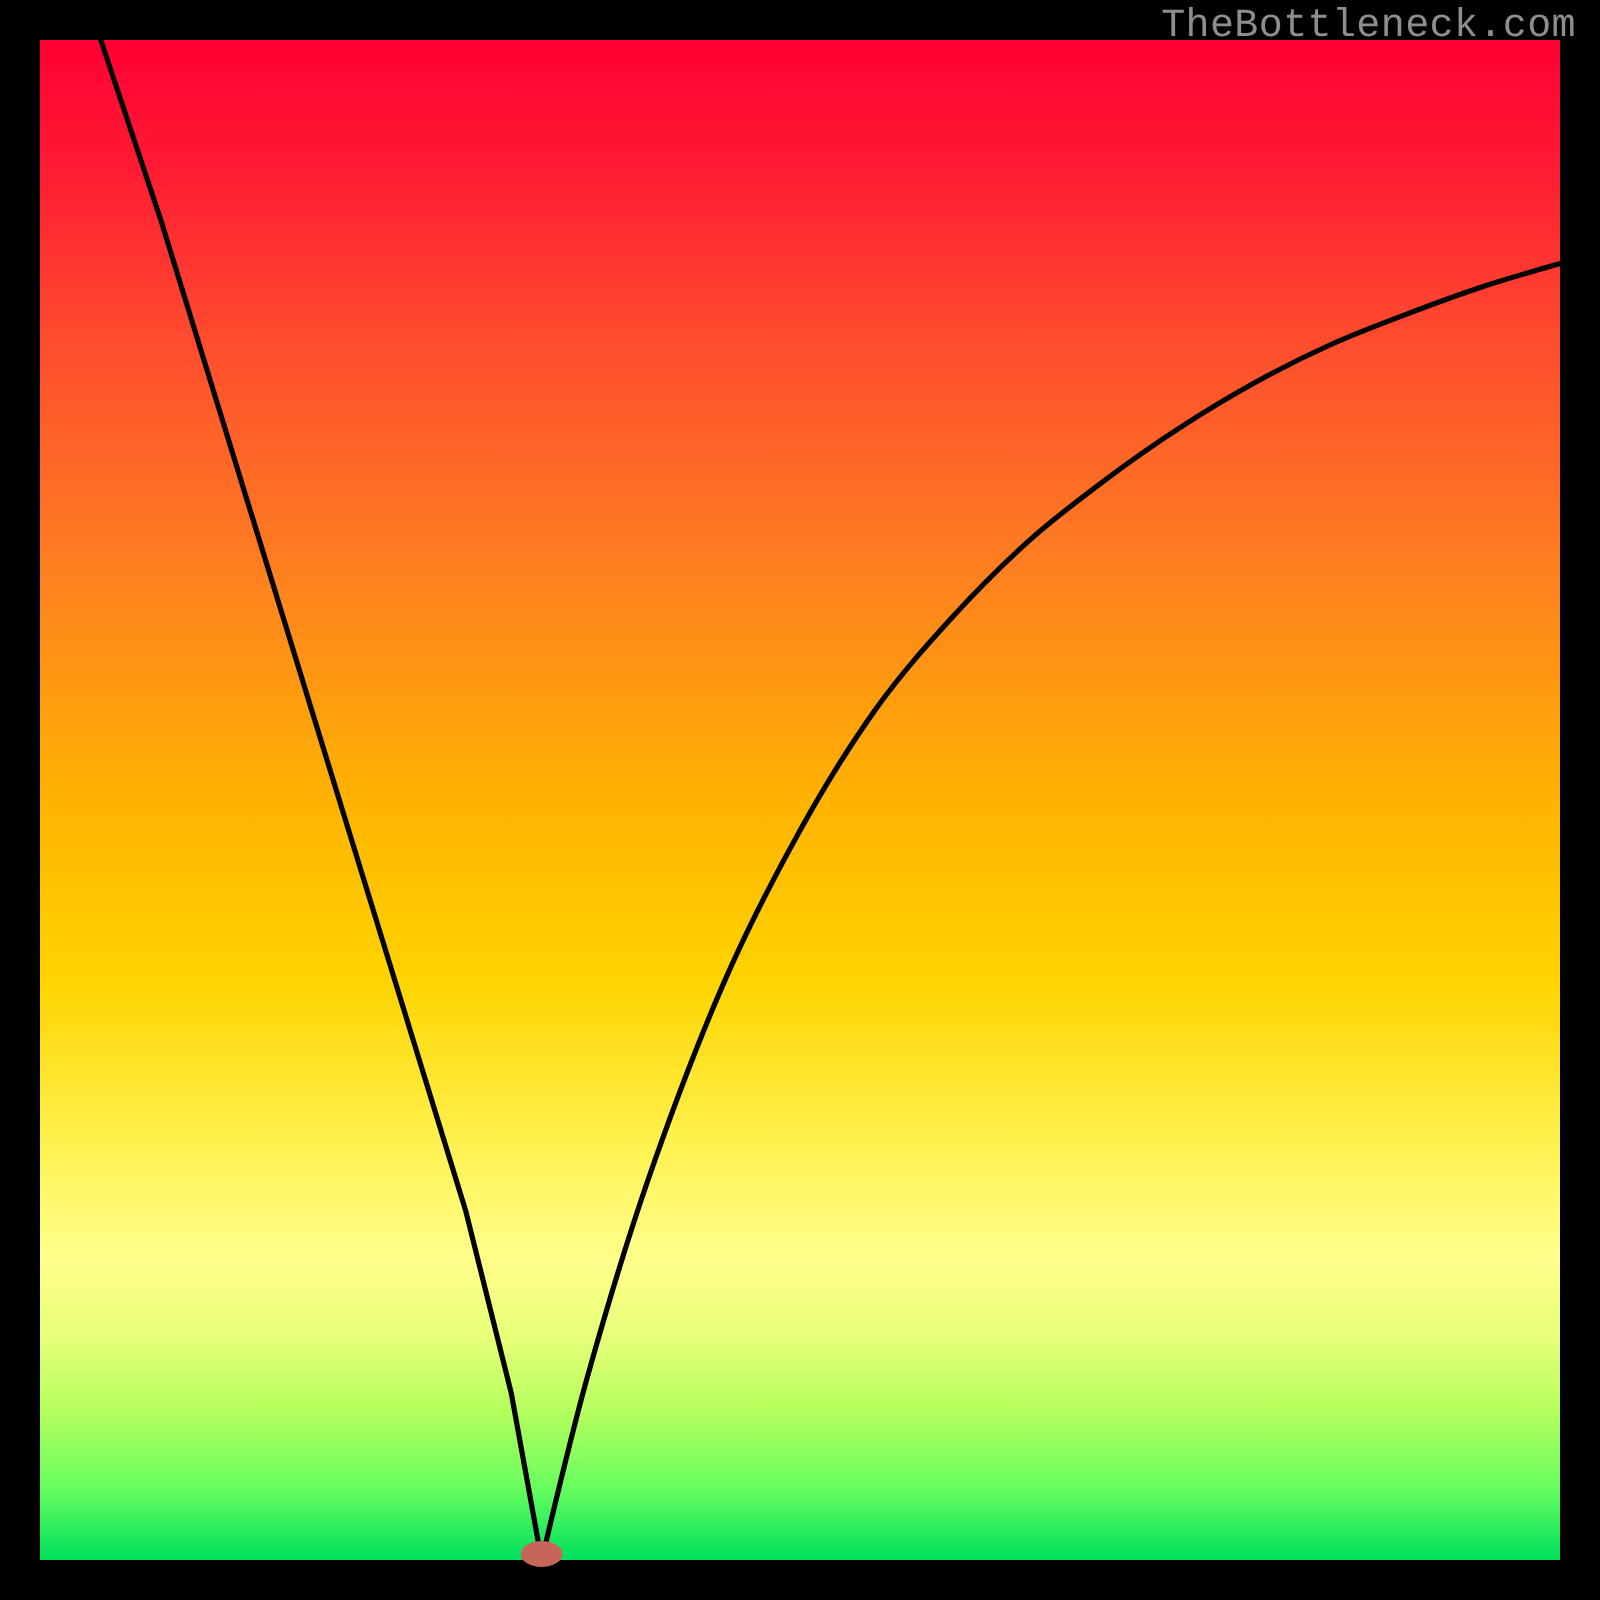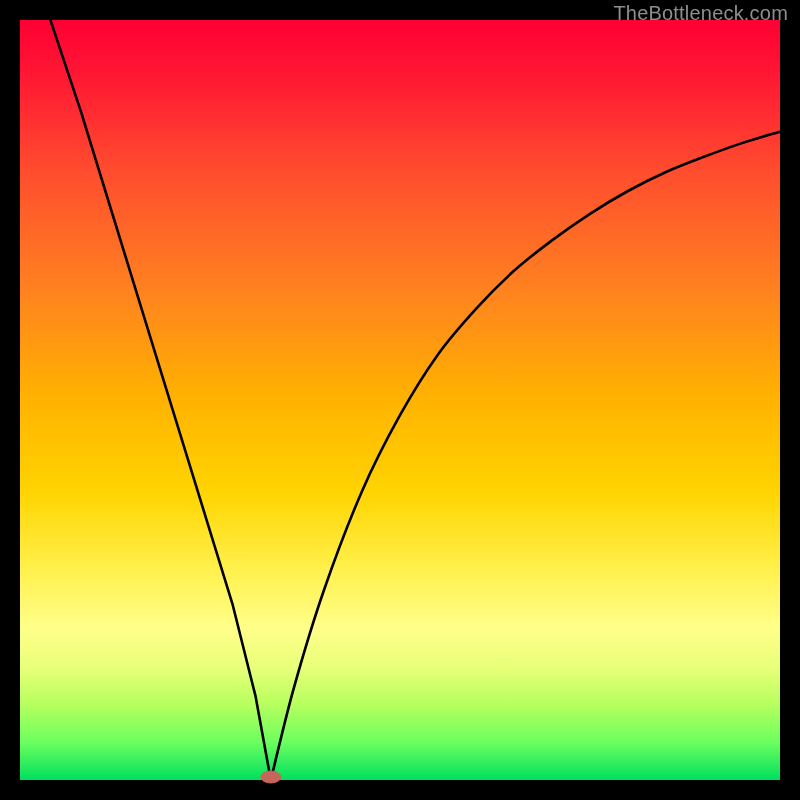--- a/index.html
+++ b/index.html
@@ -11,20 +11,21 @@
     font-family: Arial, Helvetica, sans-serif;
     overflow: hidden;
   }
   .frame {
     position: absolute;
     left: 0;
     top: 0;
     width: 800px;
     height: 800px;
     background: #000;
+    font-family: Liberation Mono, monospace;
   }
   .plot-bg {
     position: absolute;
     left: 20px;
     top: 20px;
     width: 760px;
     height: 760px;
     
     background: linear-gradient(to bottom,
       #ff0033 0%,

